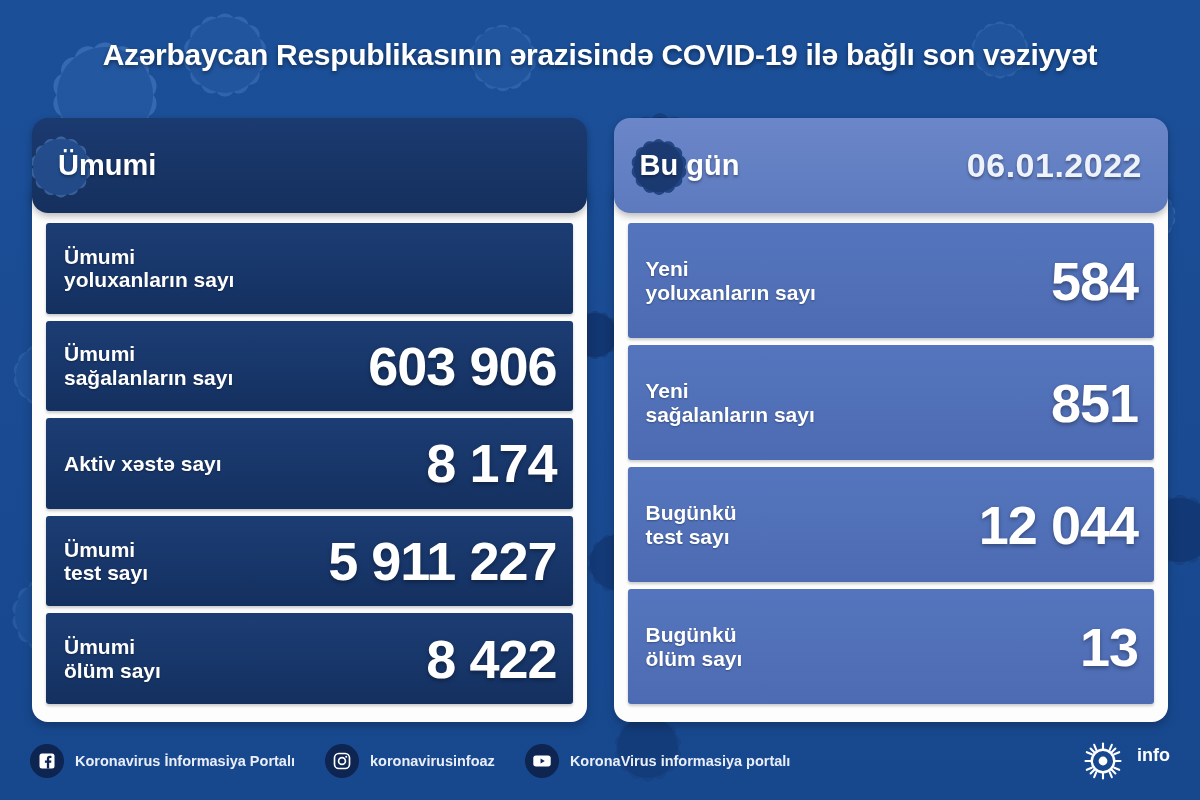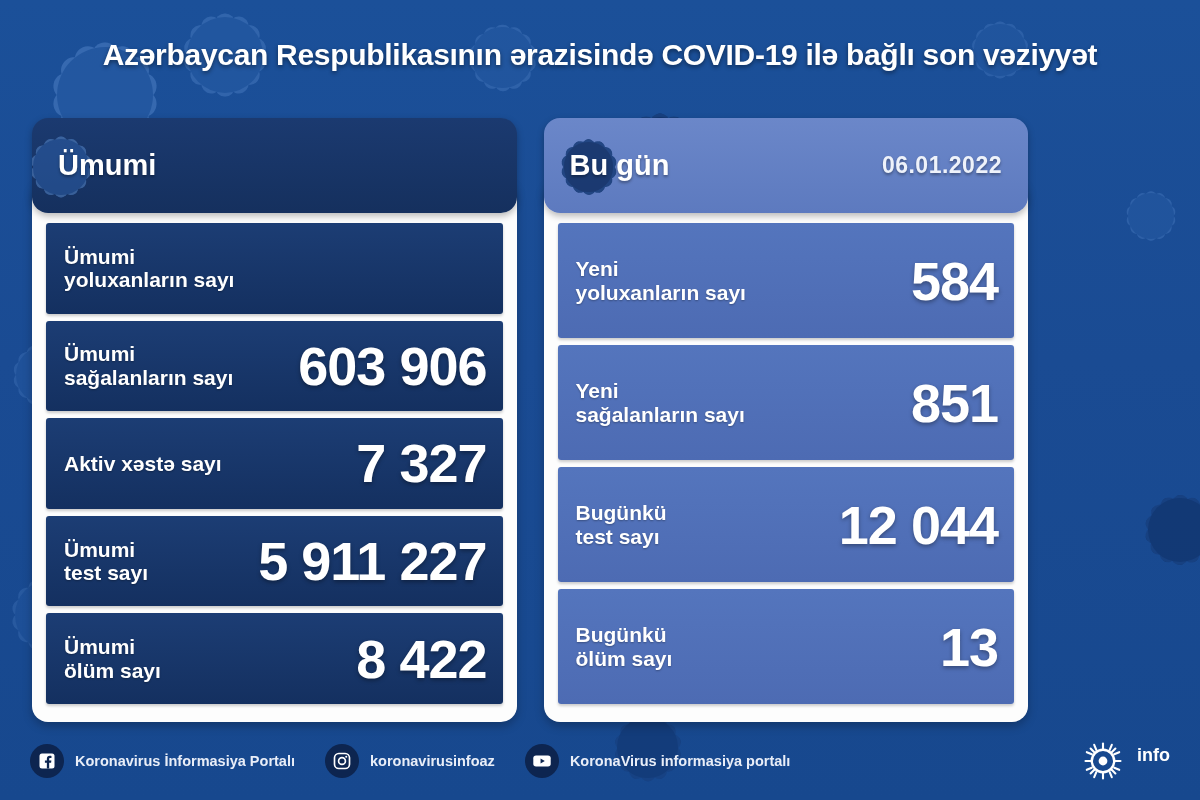--- a/index.html
+++ b/index.html
@@ -81,21 +81,21 @@
     font-weight: bold;
     letter-spacing: -0.3px;
     text-shadow: 0 2px 4px rgba(0,0,0,0.45);
     white-space: nowrap;
   }
 
   
   .panels {
     position: absolute;
     left: 32px; top: 118px;
-    width: 996px;
+    width: 1136px;
     height: 604px;
     display: flex;
     gap: 27px;
     z-index: 5;
   }
   .panel { width: 556px; position: relative; }
 
   .panel-head {
     height: 95px;
     border-radius: 16px;
@@ -113,21 +113,21 @@
     color: #ffffff;
     font-size: 29px;
     font-weight: bold;
     position: relative;
     z-index: 3;
     text-shadow: 0 2px 3px rgba(0,0,0,0.35);
   }
   .panel-head .head-date {
     margin-left: auto;
     color: #eef2fa;
-    font-size: 23px;
+    font-size: 34px;
     font-weight: bold;
     letter-spacing: 0.5px;
     position: relative;
     z-index: 3;
     text-shadow: 0 2px 3px rgba(0,0,0,0.35);
   }
 
   .panel-body {
     margin-top: -34px;
     padding: 44px 14px 18px 14px;
@@ -835,21 +835,21 @@
           <span class="stat-label">Ümumi
 yoluxanların sayı</span>
         </div>
         <div class="stat-row total-row">
           <span class="stat-label">Ümumi
 sağalanların sayı</span>
           <span class="stat-value">603 906</span>
         </div>
         <div class="stat-row total-row">
           <span class="stat-label">Aktiv xəstə sayı</span>
-          <span class="stat-value">7 327</span>
+          <span class="stat-value">8 174</span>
         </div>
         <div class="stat-row total-row">
           <span class="stat-label">Ümumi
 test sayı</span>
           <span class="stat-value">5 911 227</span>
         </div>
         <div class="stat-row total-row">
           <span class="stat-label">Ümumi
 ölüm sayı</span>
           <span class="stat-value">8 422</span>

